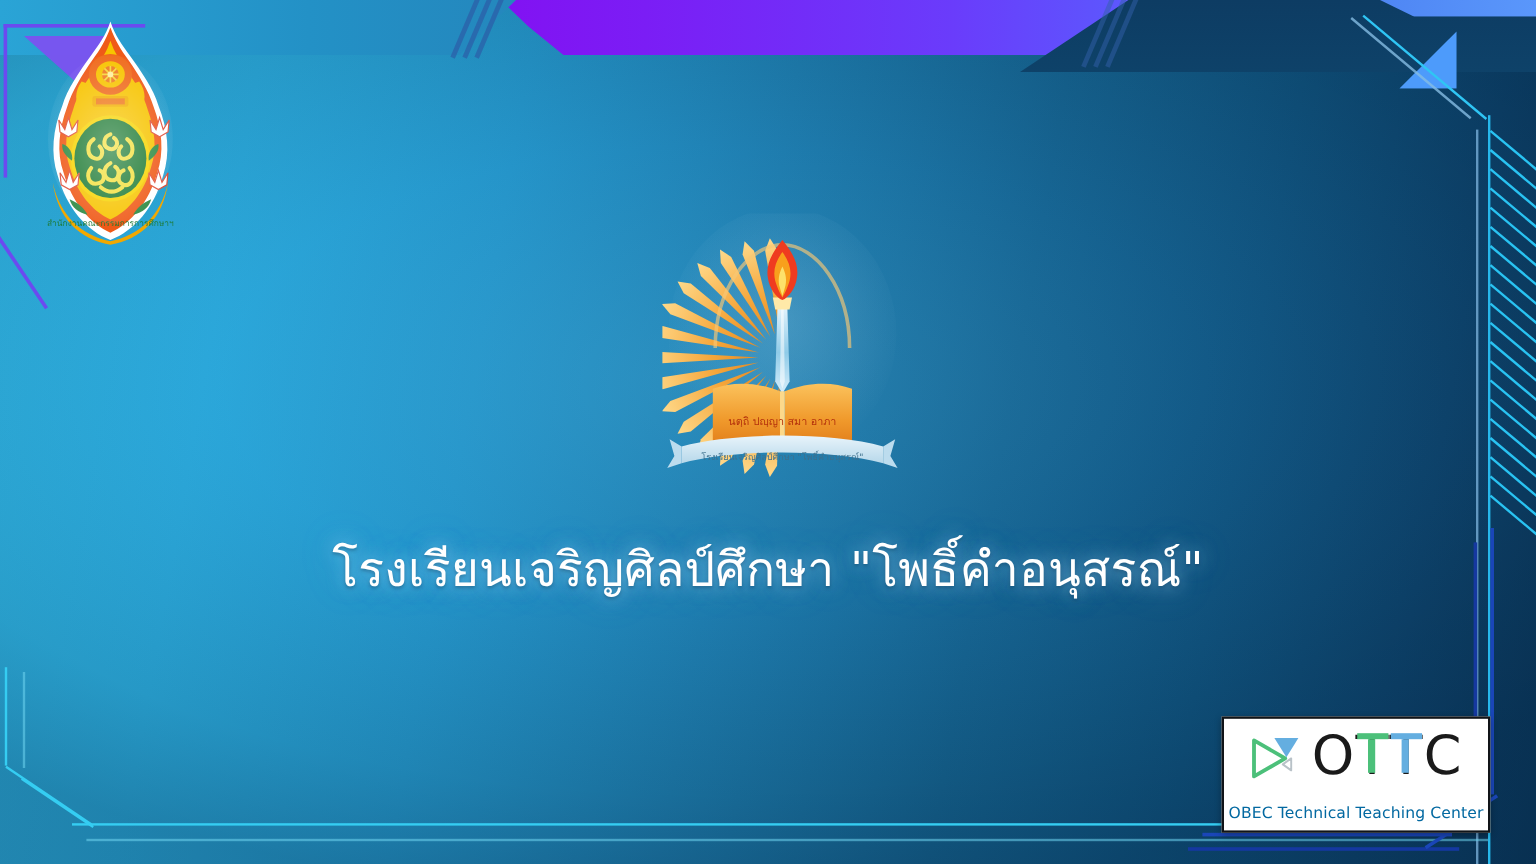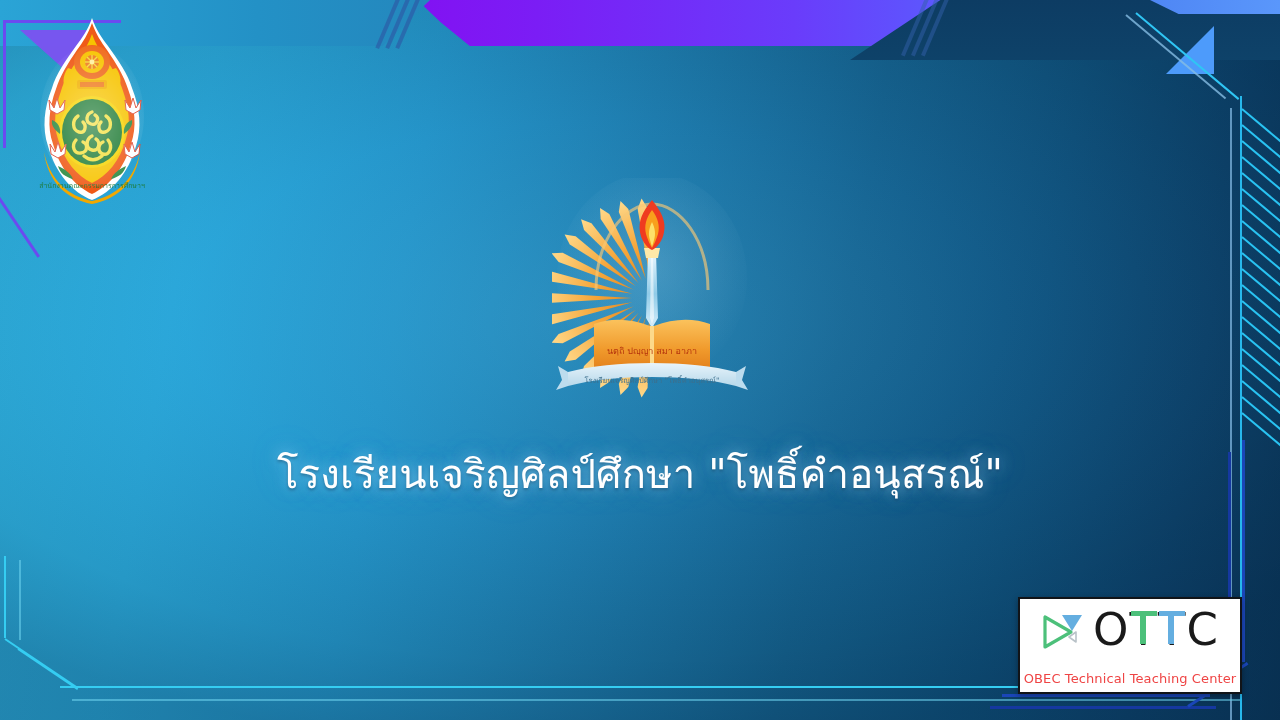--- a/index.html
+++ b/index.html
@@ -228,21 +228,21 @@
     line-height: 45px;
     letter-spacing: 1px;
     color: #1a1a1a;
     display: flex;
     align-items: baseline;
   }
   .ottc-letter { position: relative; display: inline-block; }
   .ottc-sub {
     font-family: "DejaVu Sans", "Liberation Sans", sans-serif;
     font-size: 13px;
-    color: #ef4444;
+    color: #0369a1;
     margin-top: 19px;
     letter-spacing: .1px;
     white-space: nowrap;
   }
 </style>
 </head>
 <body>
 
 <div id="stage">
 

